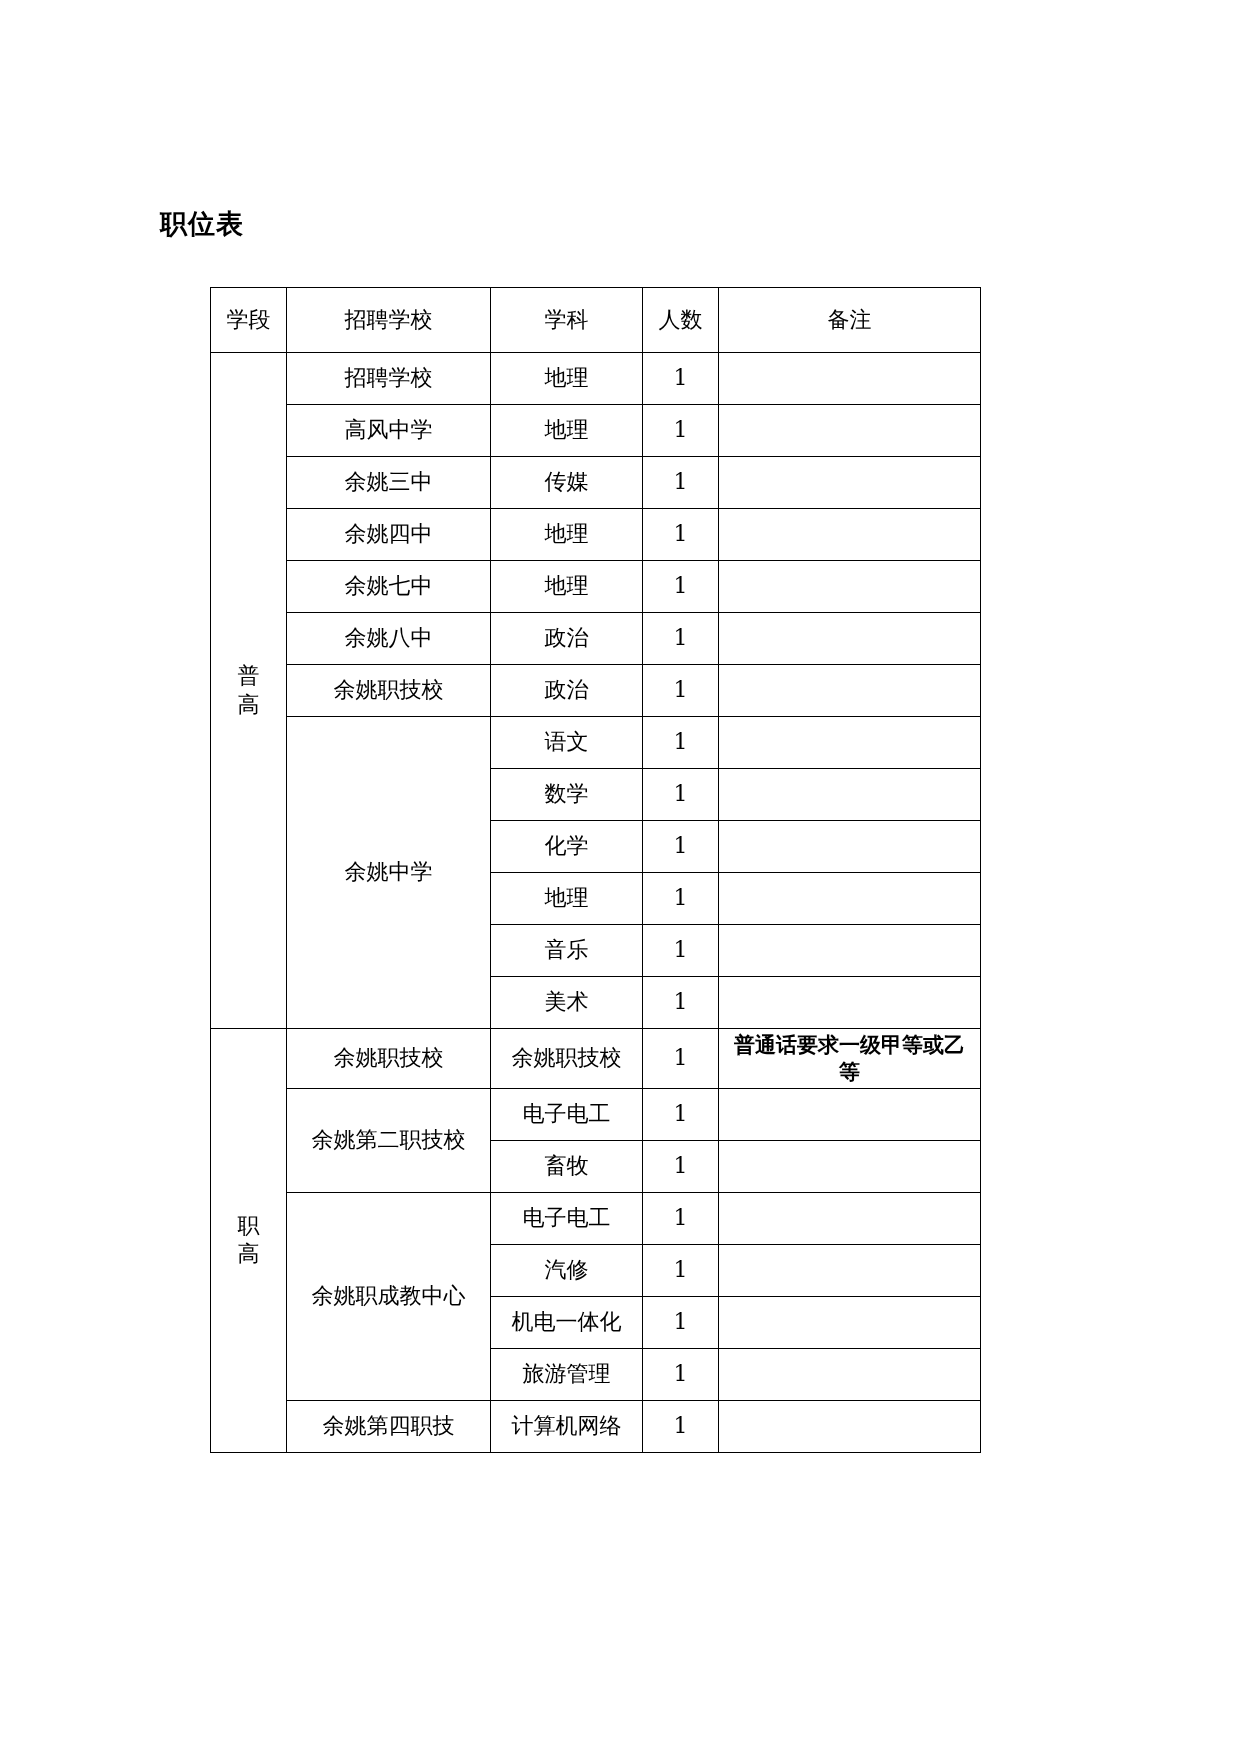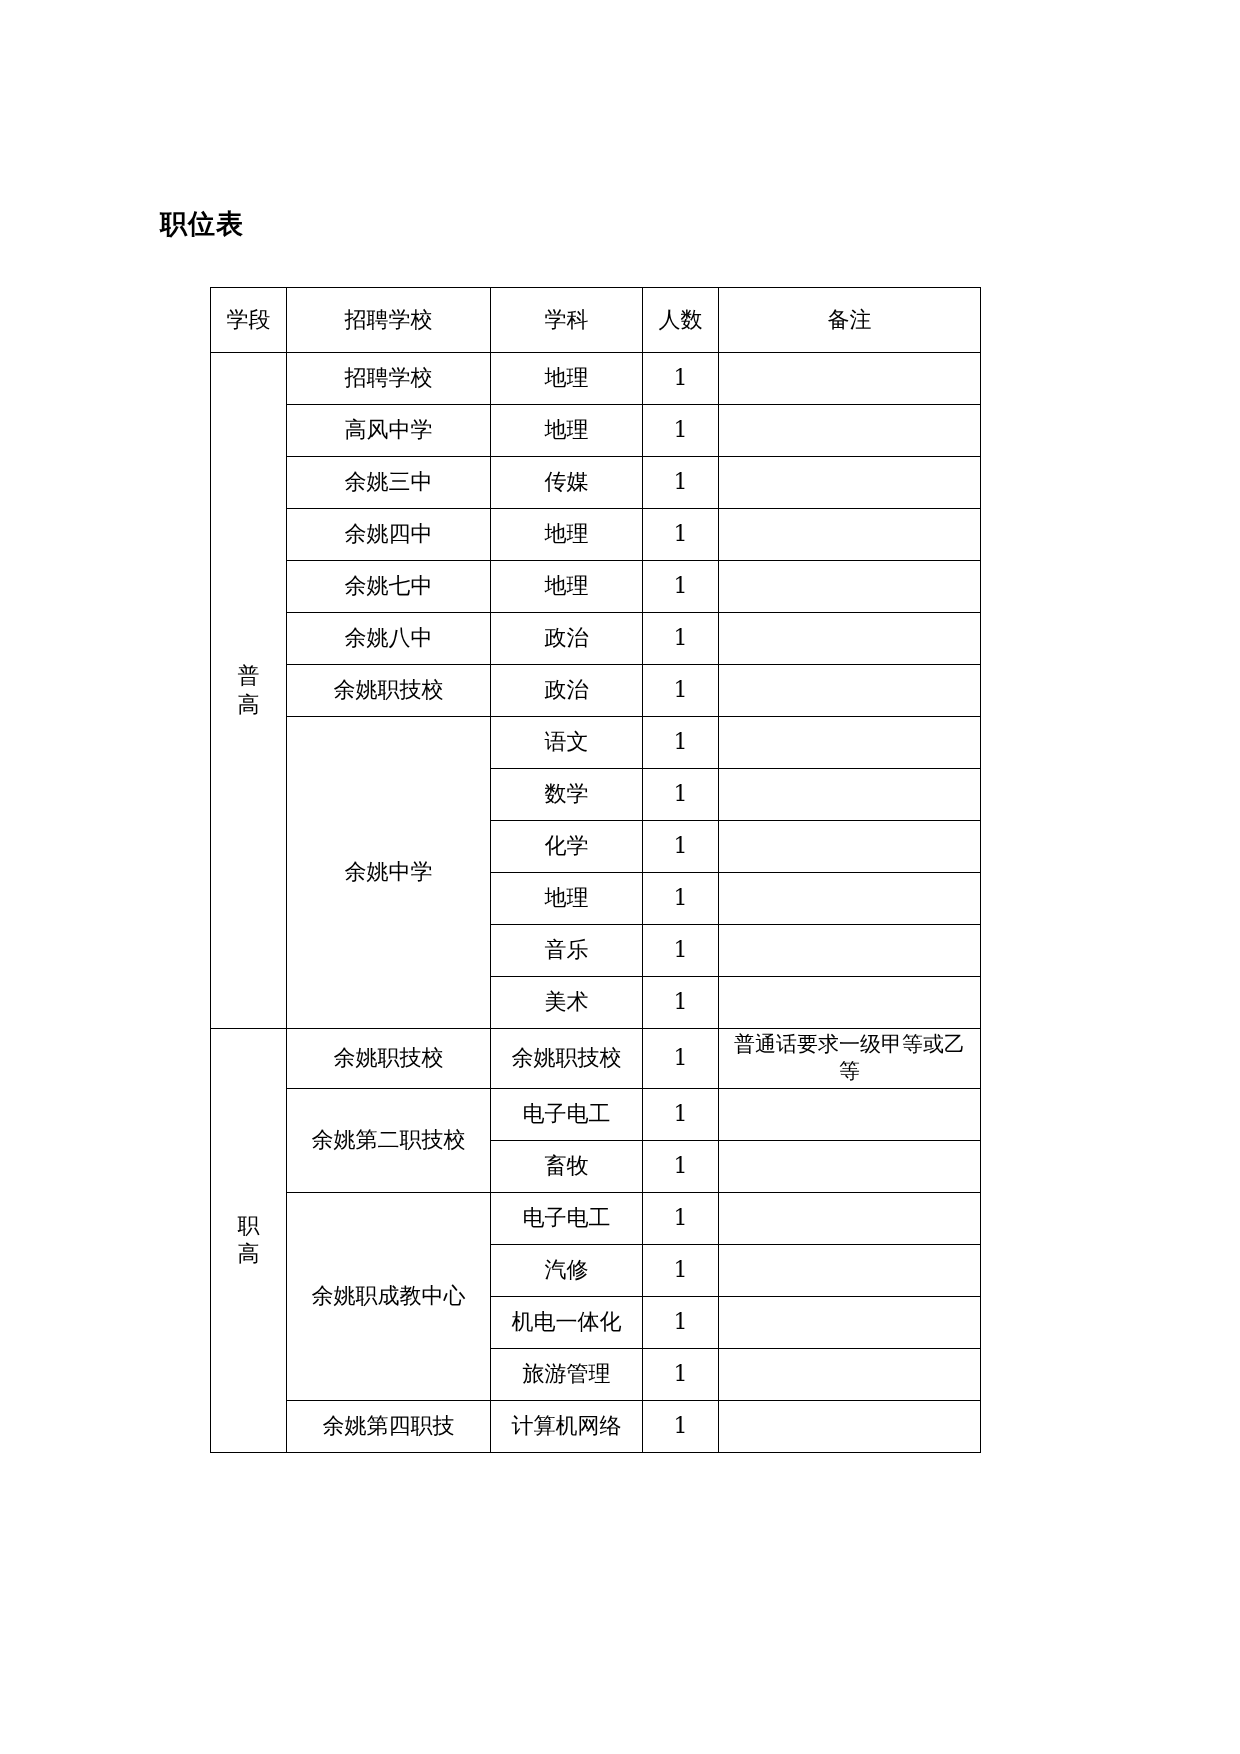--- a/index.html
+++ b/index.html
@@ -74,20 +74,21 @@
   }
   .num {
     font-family: "DejaVu Serif", "Liberation Serif", serif;
     font-size: 21px;
   }
   .remark-text {
     font-size: 21px;
     line-height: 1.3;
     display: block;
     padding: 0 4px;
+    font-weight: bold;
   }
 </style>
 </head>
 <body>
 
 <div class="page">
 
   <div class="doc-title">职位表</div>
 
   <div class="table-wrap">

